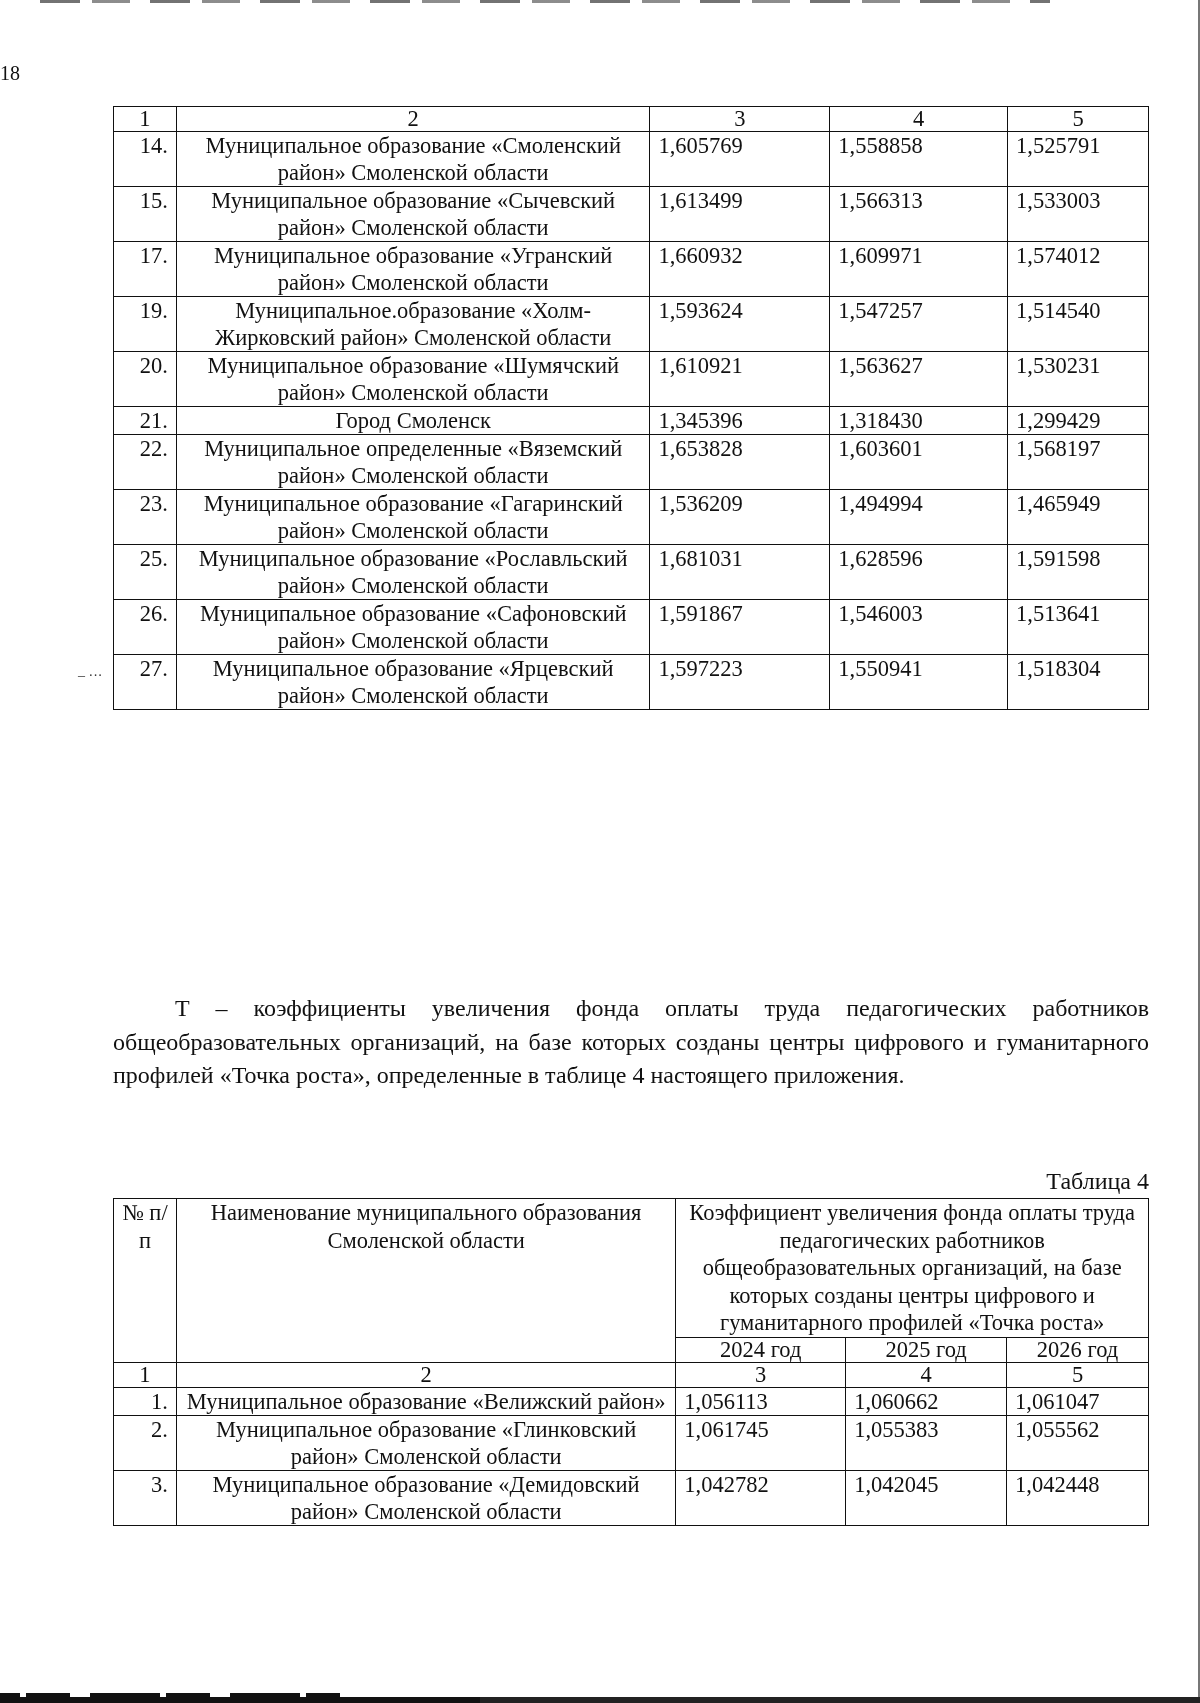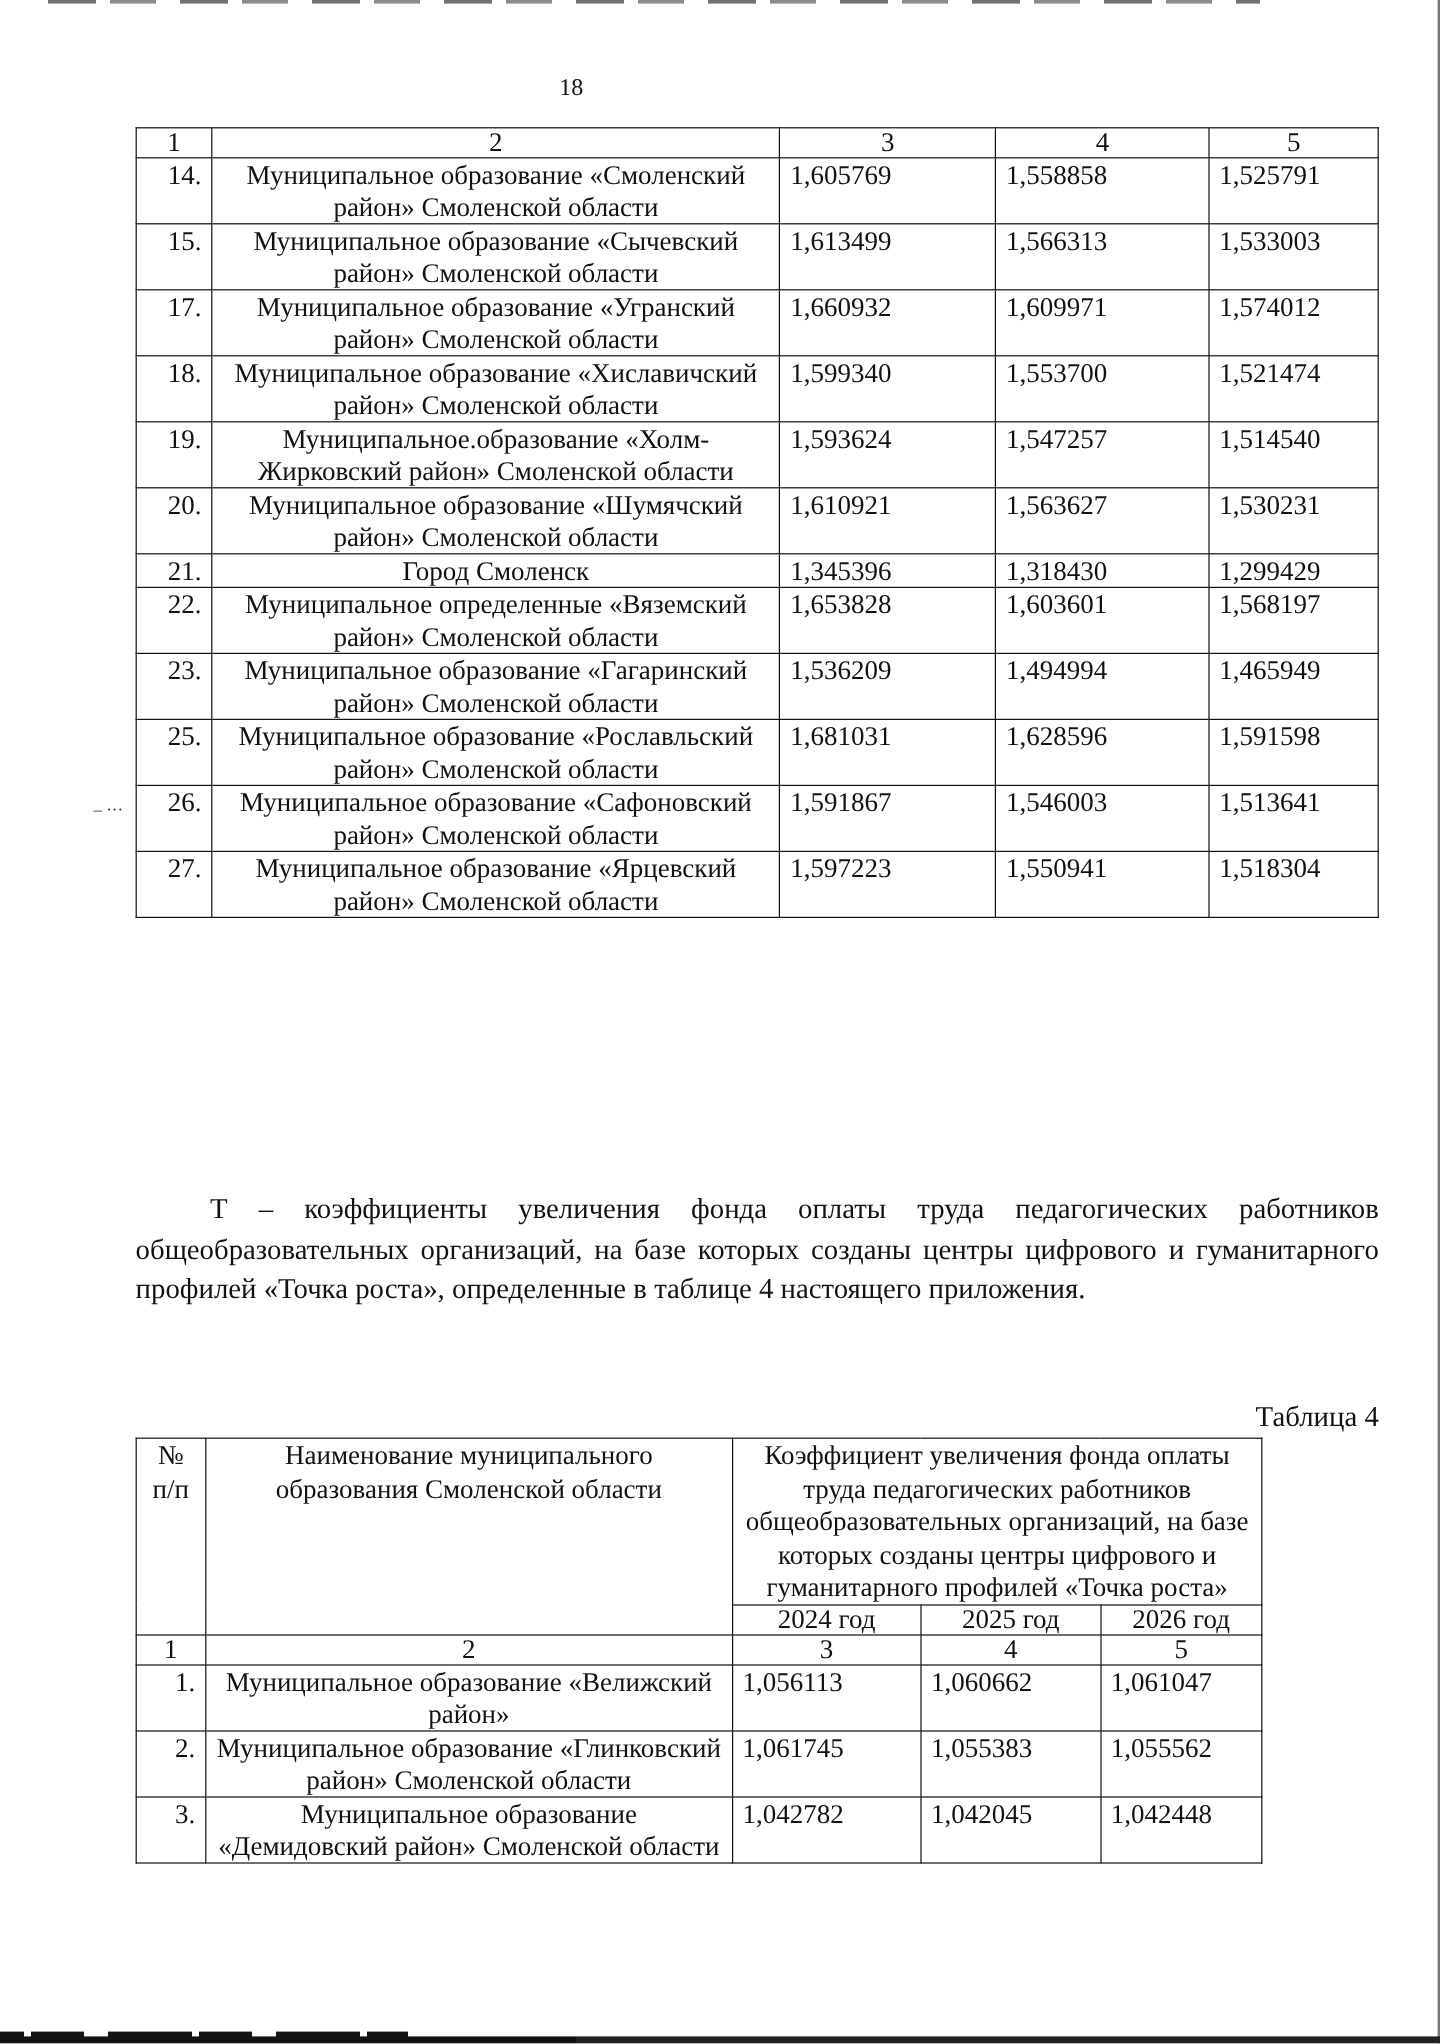--- a/index.html
+++ b/index.html
@@ -15,42 +15,42 @@
   .scan-right { position: absolute; right: 0; top: 0; width: 2px; height: 1703px; background: #777; }
   .scan-bottom {
     position: absolute; left: 0; bottom: 0; width: 1200px; height: 6px;
     background: linear-gradient(90deg, #111 0 40%, #222 40% 100%);
   }
   .scan-bottom-blocks {
     position: absolute; left: 0; bottom: 5px; width: 340px; height: 5px;
     background: repeating-linear-gradient(90deg, #111 0 20px, transparent 20px 26px, #111 26px 70px, transparent 70px 90px, #111 90px 140px);
   }
   .page-number {
-    position: absolute; top: 62px; left: 0; width: 952px; text-align: center;
+    position: absolute; top: 62px; left: 0; width: 952px; text-align: left;
     font-size: 20px;
   }
   table.t { position: absolute; border-collapse: collapse; font-size: 22.5px; line-height: 27px; }
   table.t td, table.t th { border: 1.5px solid #111; vertical-align: top; padding: 0 8px; font-weight: normal; }
   #table3 { left: 113px; top: 106px; width: 1036px; }
   #table3 col.c1 { width: 63px; }
   #table3 col.c2 { width: 474px; }
   #table3 col.c3 { width: 180px; }
   #table3 col.c4 { width: 178px; }
   #table3 col.c5 { width: 141px; }
   td.num { text-align: left; }
   td.idx { text-align: right; padding: 0 4px; }
   td.name { text-align: center; padding-left: 10px; }
   tr.colnums td { text-align: center; line-height: 24px; }
   .paragraph {
     position: absolute; left: 113px; top: 992px; width: 1036px;
     font-size: 24px; line-height: 33.5px; text-align: justify; margin: 0;
   }
   .paragraph .first { display: inline-block; width: 62px; }
   .table-caption { position: absolute; right: 51px; top: 1168px; font-size: 24px; }
-  #table4 { left: 113px; top: 1198px; width: 939px; }
+  #table4 { left: 113px; top: 1198px; width: 1036px; }
   #table4 col.c1 { width: 63px; }
   #table4 col.c2 { width: 500px; }
   #table4 col.c3 { width: 170px; }
   #table4 col.c4 { width: 161px; }
   #table4 col.c5 { width: 142px; }
   #table4 th { text-align: center; vertical-align: top; line-height: 27.5px; }
   #table4 th.years { line-height: 24px; }
   .margin-mark { position: absolute; font-size: 14px; color: #333; }
 </style>
 </head>
@@ -95,27 +95,20 @@
         <td class="num">1,533003</td>
       </tr>
       <tr>
         <td class="idx">17.</td>
         <td class="name">Муниципальное образование «Угранский район» Смоленской области</td>
         <td class="num">1,660932</td>
         <td class="num">1,609971</td>
         <td class="num">1,574012</td>
       </tr>
       <tr>
-        <td class="idx">18.</td>
-        <td class="name">Муниципальное образование «Хиславичский район» Смоленской области</td>
-        <td class="num">1,599340</td>
-        <td class="num">1,553700</td>
-        <td class="num">1,521474</td>
-      </tr>
-      <tr>
         <td class="idx">19.</td>
         <td class="name">Муниципальное.образование «Холм-Жирковский район» Смоленской области</td>
         <td class="num">1,593624</td>
         <td class="num">1,547257</td>
         <td class="num">1,514540</td>
       </tr>
       <tr>
         <td class="idx">20.</td>
         <td class="name">Муниципальное образование «Шумячский район» Смоленской области</td>
         <td class="num">1,610921</td>

